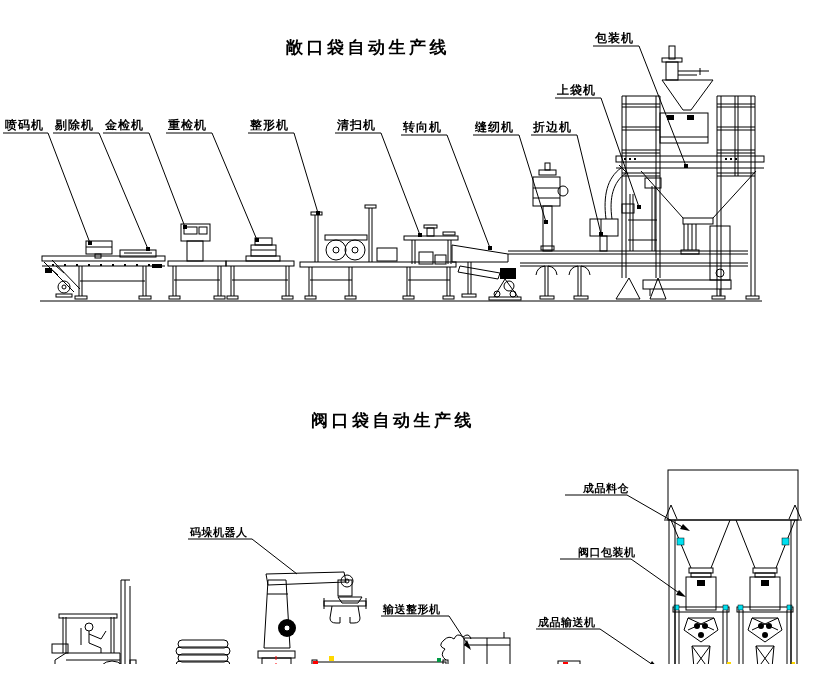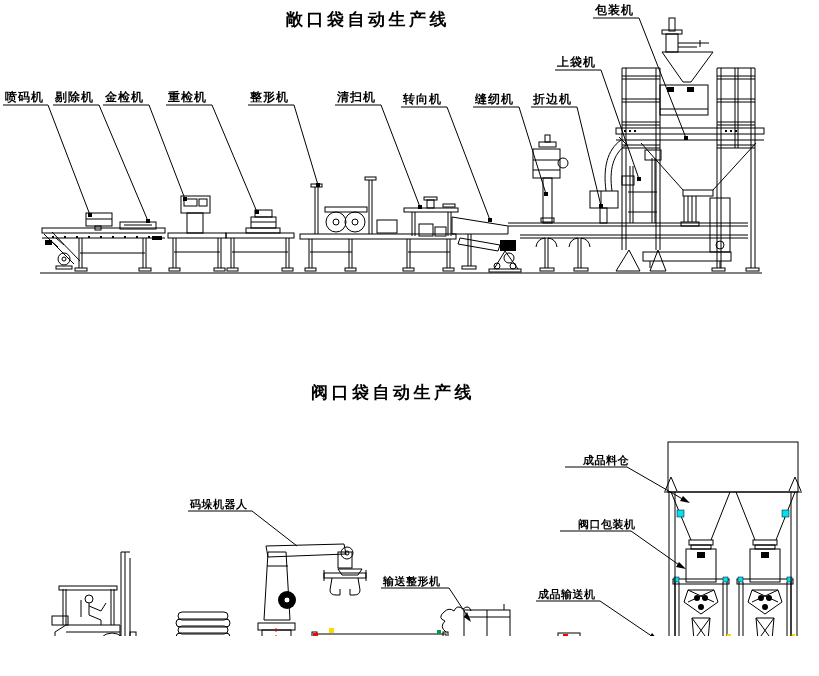--- a/index.html
+++ b/index.html
@@ -1,16 +1,16 @@
 <!DOCTYPE html>
 <html><head>
 <meta charset="utf-8">
 <style>
   html,body{margin:0;padding:0;background:#ffffff;}
-  .canvas{position:relative;width:819px;height:636px;background:#ffffff;overflow:hidden;}
+  .canvas{position:relative;width:819px;height:636px;background:#ffffff;overflow:hidden;margin-top:28px;}
   svg line,svg rect,svg circle,svg path,svg polyline,svg polygon,svg ellipse{
     stroke:#000;fill:none;stroke-width:1;
   }
   svg .f{fill:#000;stroke:none;}
   svg .wf{fill:#fff;stroke:#000;}
   svg .red{fill:#ff0000;stroke:none;}
   svg .yel{fill:#ffd800;stroke:none;}
   svg .cyn{fill:#00e0f0;stroke:#000;stroke-width:.5;}
   svg .grn{fill:#009a44;stroke:none;}
   svg .redline{stroke:#ff0000;stroke-dasharray:4 3;}

